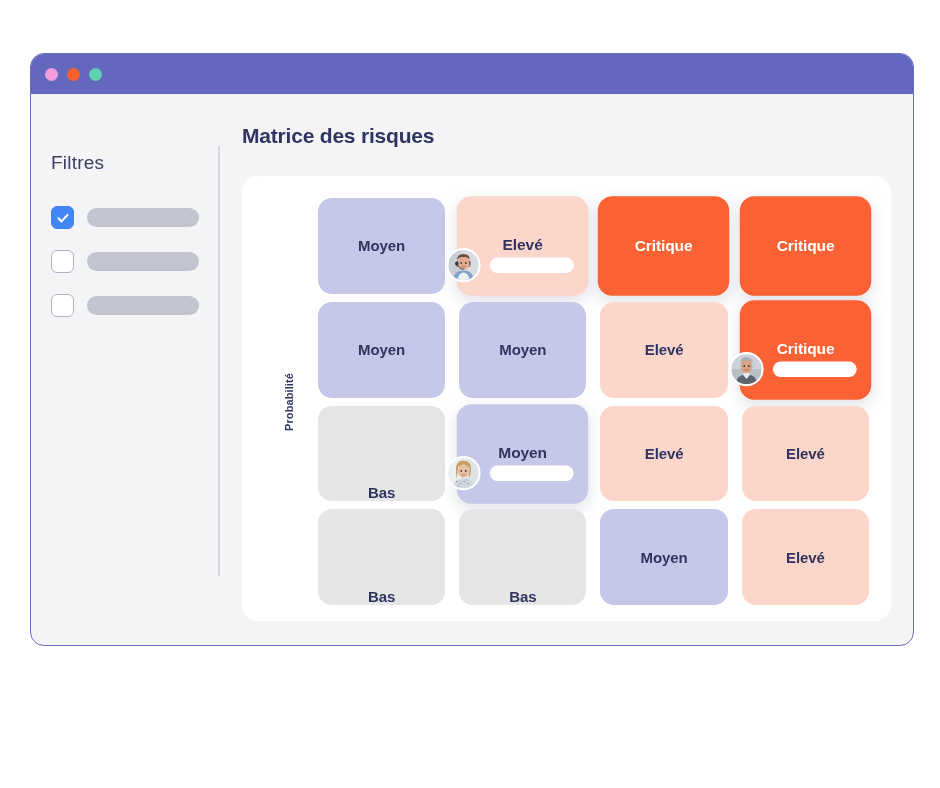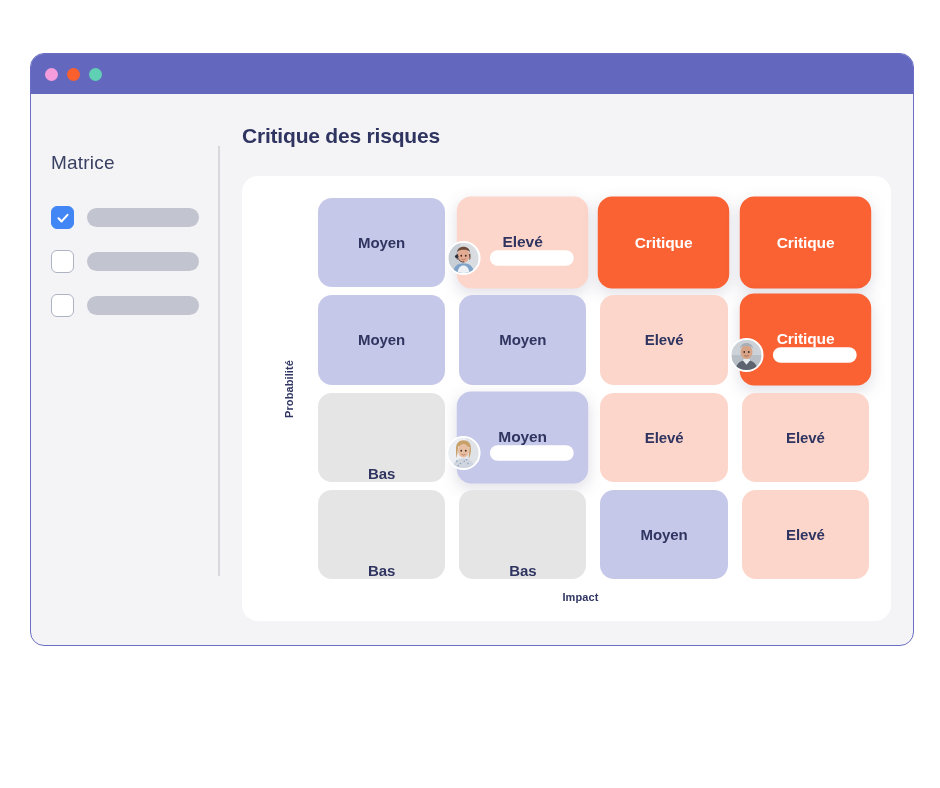--- a/index.html
+++ b/index.html
@@ -247,21 +247,21 @@
 
   <div class="titlebar">
     <span class="dot pink"></span>
     <span class="dot orange"></span>
     <span class="dot teal"></span>
   </div>
 
   <div class="content">
 
     <aside class="sidebar">
-      <div class="filters-title">Matrice</div>
+      <div class="filters-title">Filtres</div>
       <div id="filter-list">
           <div class="filter-row">
             <span class="checkbox checked">
               <svg width="14" height="14" viewBox="0 0 14 14" fill="none">
                 <path d="M2.5 7.3L5.6 10.4L11.5 3.9" stroke="#ffffff" stroke-width="2.1" stroke-linecap="round" stroke-linejoin="round"></path>
               </svg>
             </span>
             <span class="filter-bar"></span>
           </div>
           <div class="filter-row">
@@ -270,21 +270,21 @@
           </div>
           <div class="filter-row">
             <span class="checkbox unchecked"></span>
             <span class="filter-bar"></span>
           </div>
         </div>
       <div class="sidebar-divider"></div>
     </aside>
 
     <main class="main">
-      <h1 class="page-title">Critique des risques</h1>
+      <h1 class="page-title">Matrice des risques</h1>
 
       <section class="card">
         <div class="matrix-area">
           <div class="y-axis-label">
             <span>Probabilité</span>
           </div>
           <div class="grid" id="matrix-grid">
               <div class="cell lvl-moyen">
                 <span class="cell-label">Moyen</span>
               </div>
@@ -387,18 +387,17 @@
                 <span class="cell-label">Bas</span>
               </div>
               <div class="cell lvl-moyen">
                 <span class="cell-label">Moyen</span>
               </div>
               <div class="cell lvl-eleve">
                 <span class="cell-label">Elevé</span>
               </div>
             </div>
         </div>
-        <div class="x-axis-label">Impact</div>
       </section>
     </main>
 
   </div>
 </div>
 
 </body></html>

